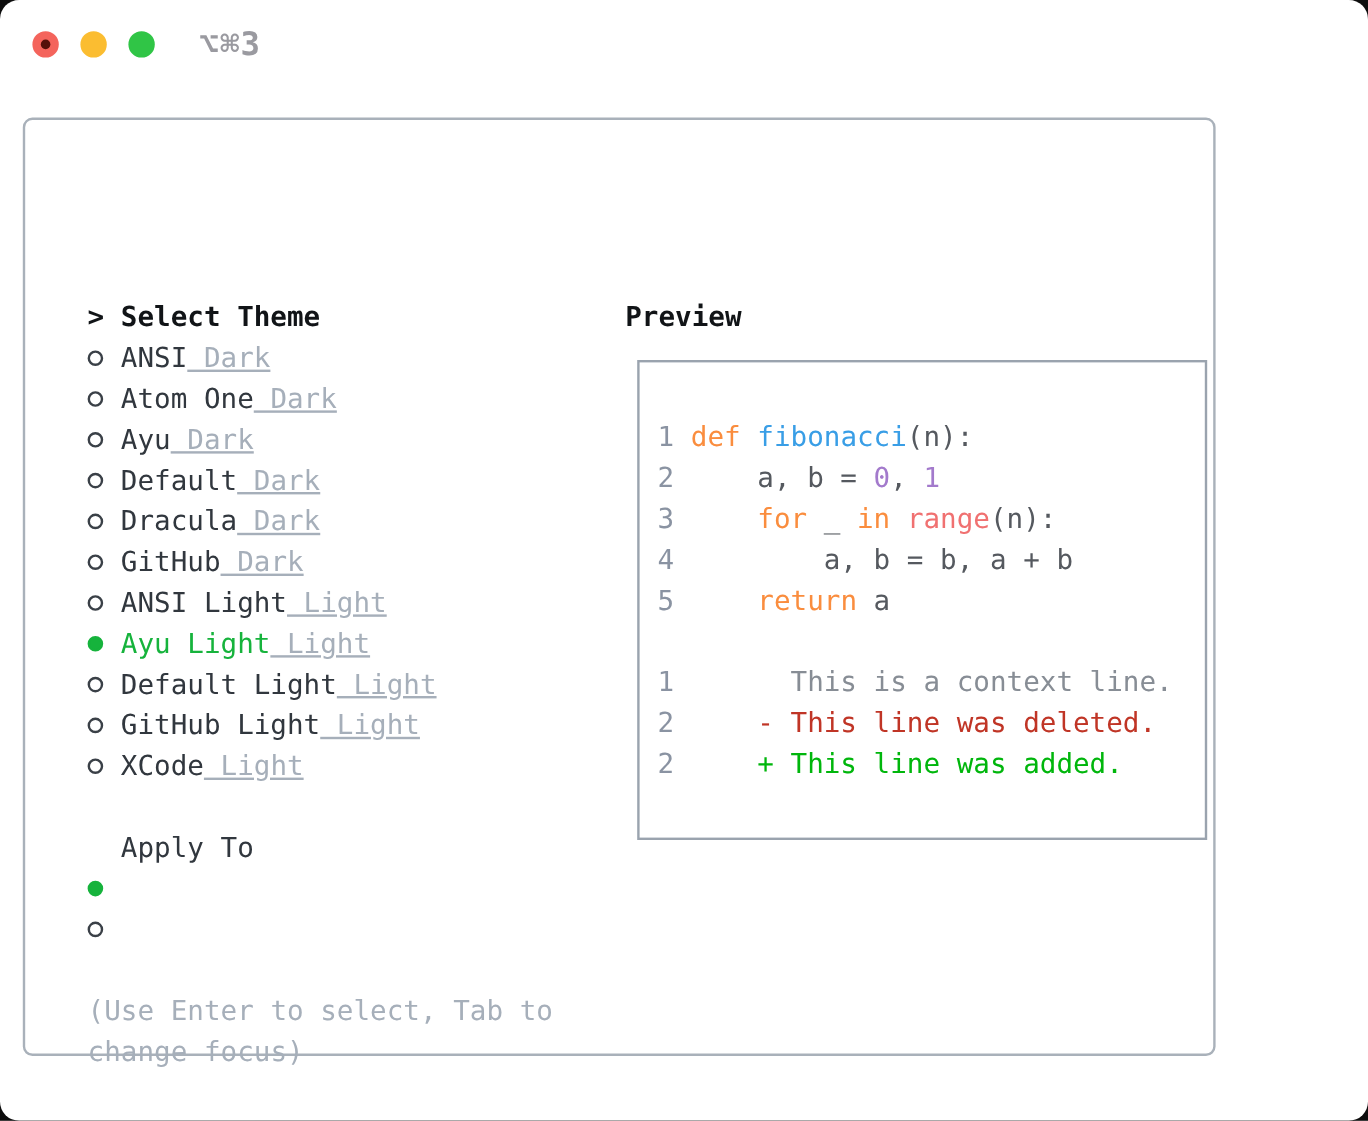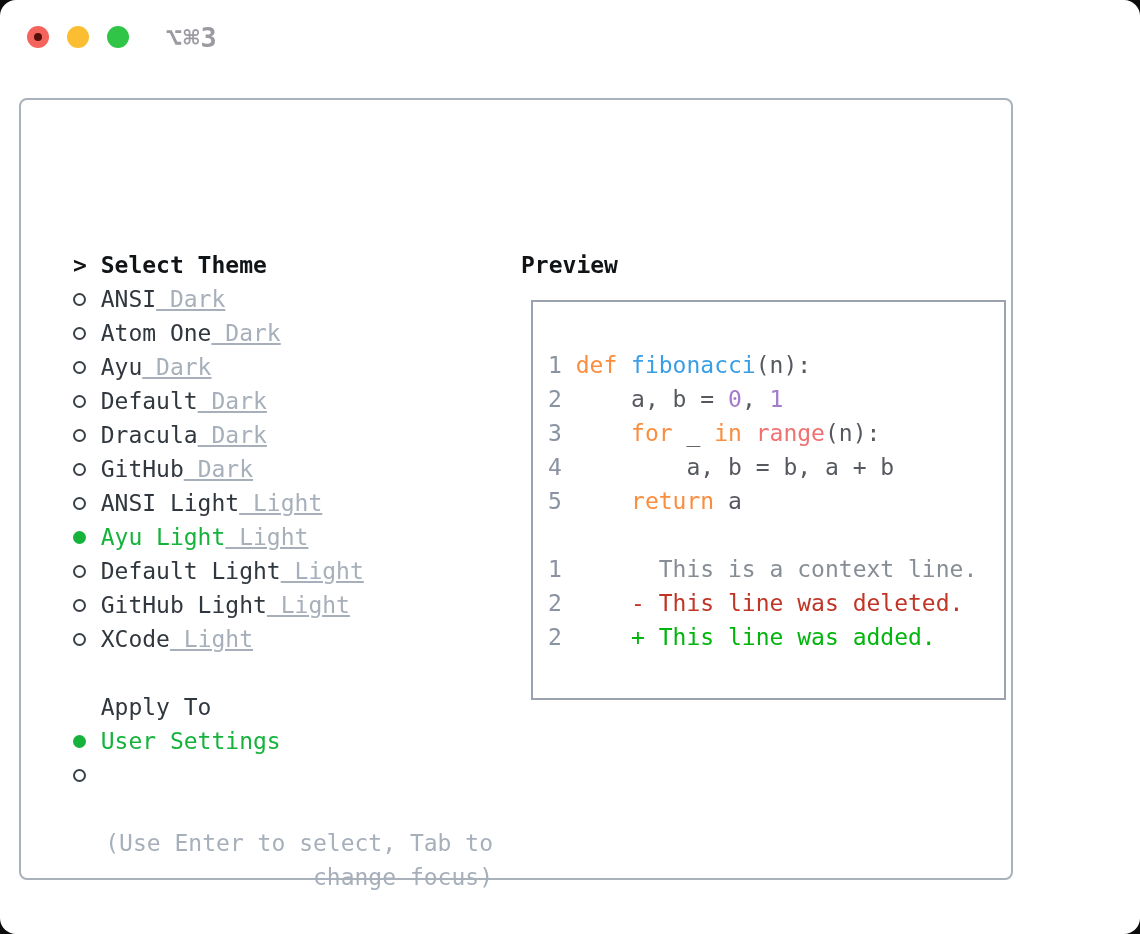--- a/index.html
+++ b/index.html
@@ -37,21 +37,21 @@
   .focus-marker{font-weight:700;color:#111417;}
   .ring{
     display:inline-block;width:13px;height:13px;border-radius:50%;
     border:2px solid #3a4047;box-sizing:border-box;position:relative;top:-1px;
   }
   .ring.on{background:#16b33c;border-color:#16b33c;}
   .sel-text{color:#16b33c;}
   .muted{color:#a6afba;text-decoration:underline;}
   .hint{
     margin-top:0;width:420px;white-space:normal;color:#a6afba;
-    font-size:23px;line-height:34px;text-align:right;
+    font-size:23px;line-height:34px;
   }
   .spacer{height:34px;}
   
   .preview-title{
     position:absolute;left:500px;top:148px;font-size:23px;line-height:34px;
   }
   .preview-box{
     position:absolute;left:510px;top:200px;width:475px;height:400px;
     border:2px solid #9aa3ae;box-sizing:border-box;background:#fff;
     padding:46px 0 0 15px;overflow:hidden;
@@ -96,21 +96,21 @@
           <div class="row"><span class="marker-cell"><span class="ring"></span></span><span>Default Light</span><span class="muted"> Light</span></div>
           <div class="row"><span class="marker-cell"><span class="ring"></span></span><span>GitHub Light</span><span class="muted"> Light</span></div>
           <div class="row"><span class="marker-cell"><span class="ring"></span></span><span>XCode</span><span class="muted"> Light</span></div>
         </div>
 
       <div class="spacer"></div>
 
       <div class="row"><span class="marker-cell"></span><span>Apply To</span></div>
 
       <div id="apply-to-list">
-          <div class="row"><span class="marker-cell"><span class="ring on"></span></span><span class="sel-text">User Settings</span></div>
+          <div class="row"><span class="marker-cell"><span class="ring on"></span></span></div>
           <div class="row"><span class="marker-cell"><span class="ring"></span></span></div>
         </div>
 
       <div class="spacer"></div>
 
       <div class="hint">(Use Enter to select, Tab to change focus)</div>
     </div>
 
     <div class="preview-title bold">Preview</div>
 

